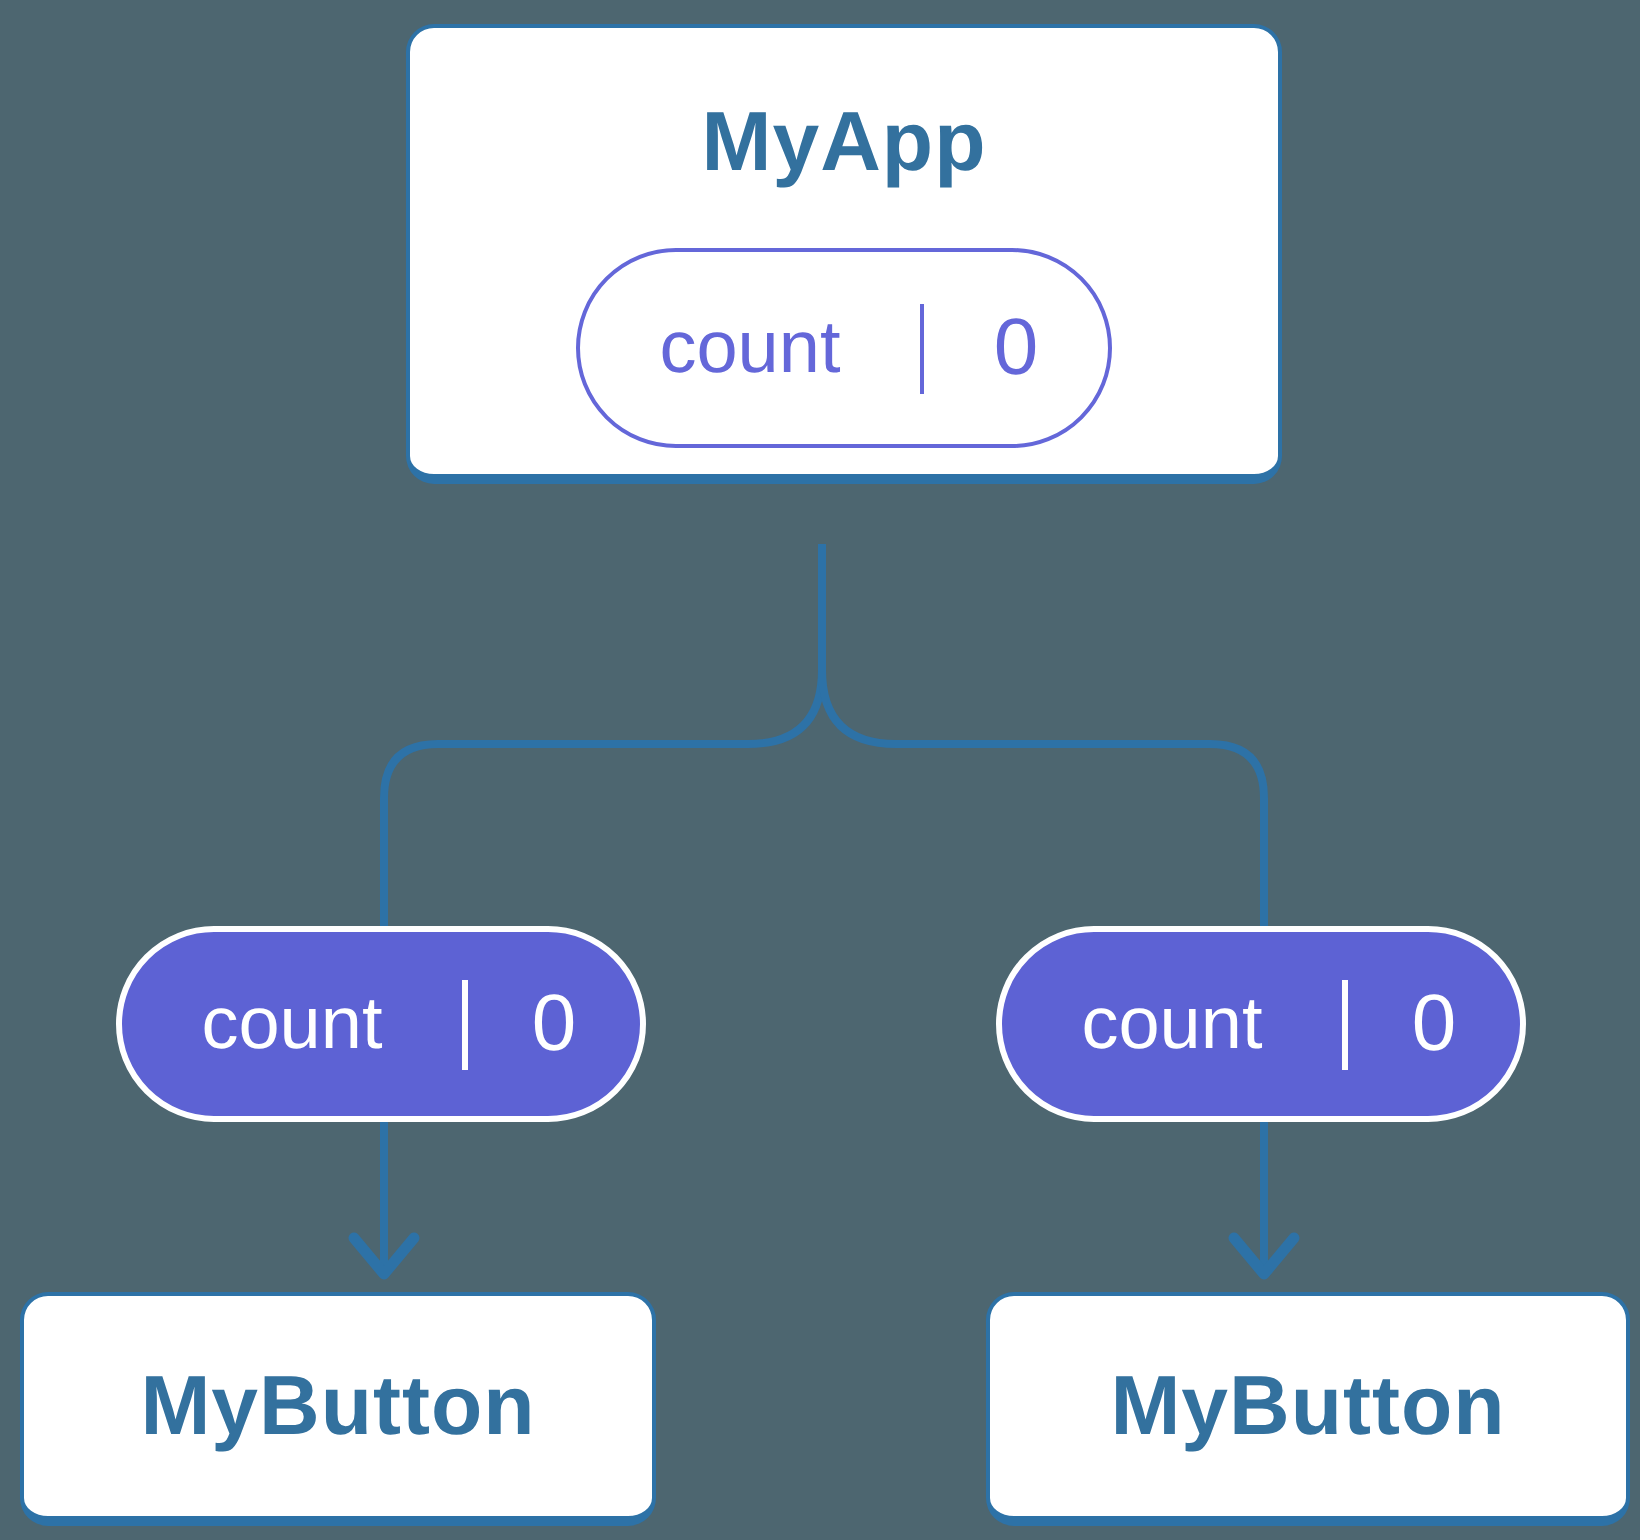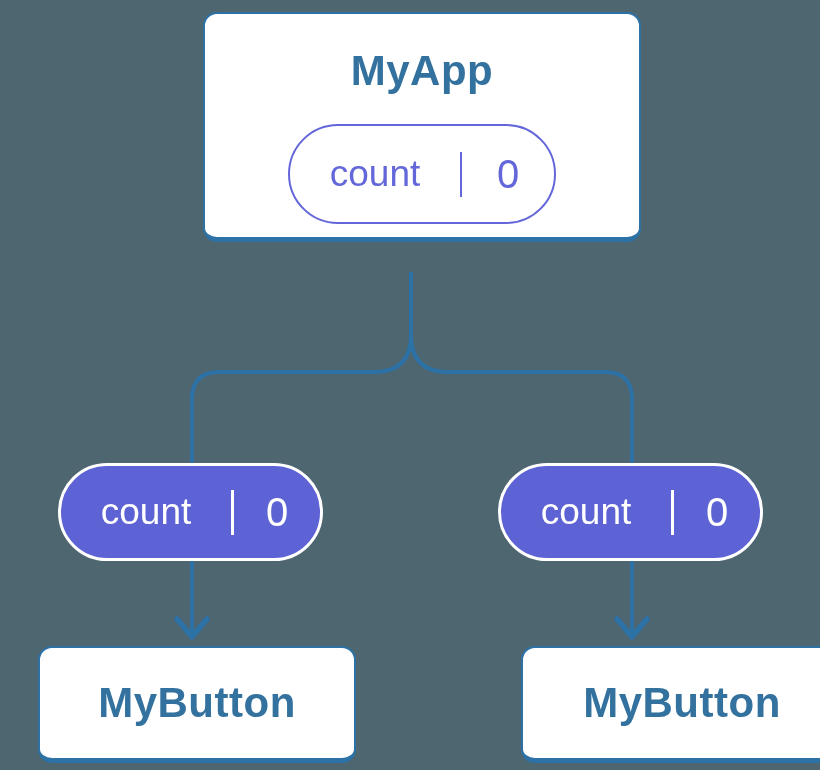--- a/index.html
+++ b/index.html
@@ -102,21 +102,20 @@
     font-size: 40px;
   }
   .pill-left  { left: 58px; }
   .pill-right { left: 498px; }
   .button-card {
     top: 646px;
     height: 117px;
     display: flex;
     align-items: center;
     justify-content: center;
-    margin-left: 28px;
   }
   .button-left  { left: 10px;  width: 318px; }
   .button-right { left: 493px; width: 322px; }
 </style>
 </head>
 <body>
 
 <div class="canvas">
 
   <svg class="connector-layer" width="820" height="770" viewBox="0 0 820 770">

